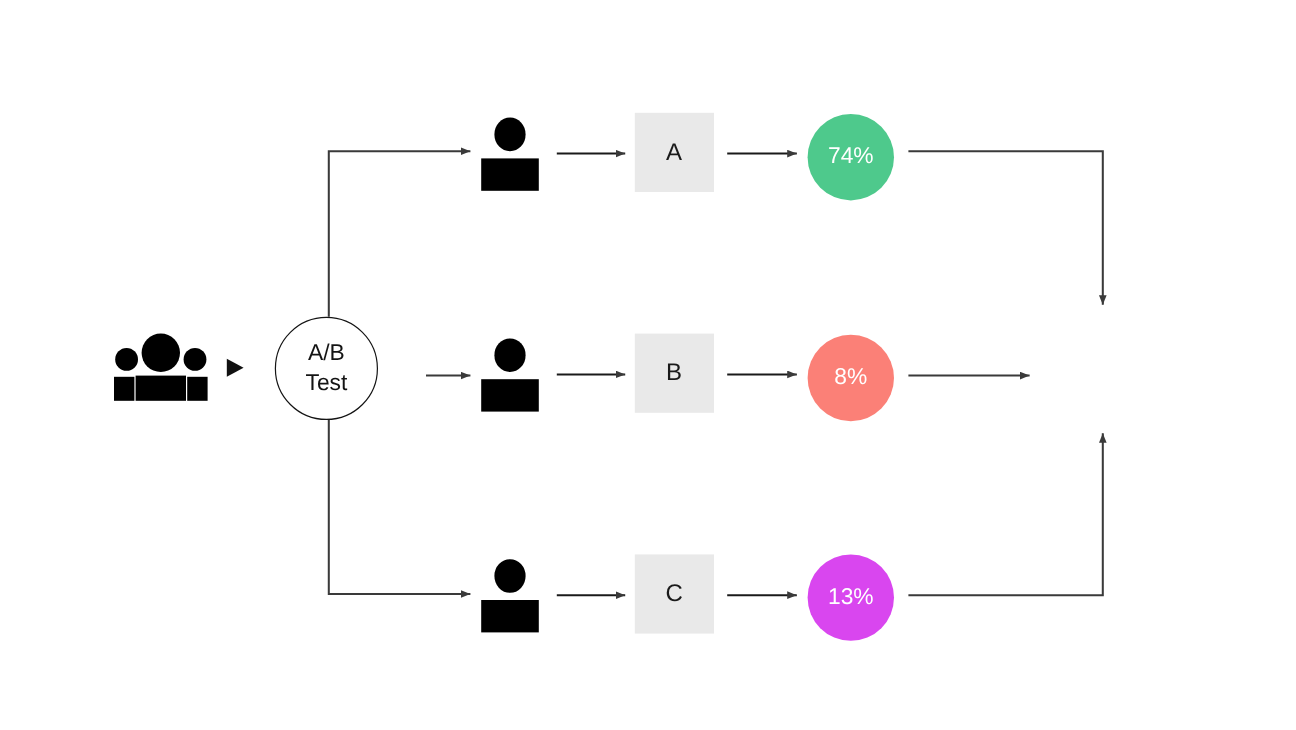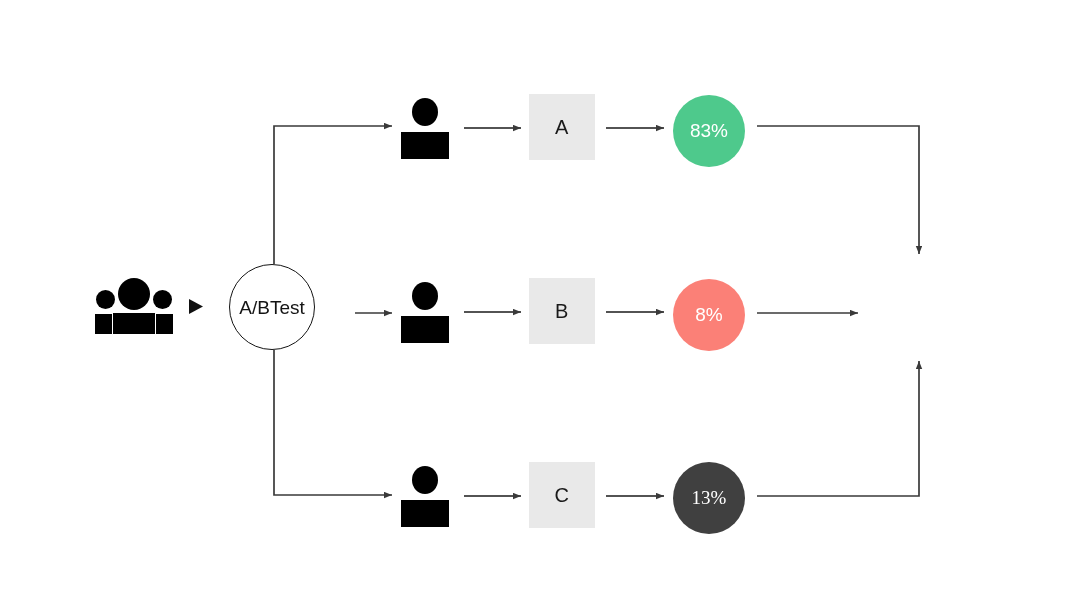--- a/index.html
+++ b/index.html
@@ -150,21 +150,21 @@
   .pct-row1 { left: 673px; top: 95px; }
   .pct-row2 { left: 673px; top: 279px; }
   .pct-row3 { left: 673px; top: 462px; }
 
   
   .circle-node {
     border-radius: 50%;
     border: 1.6px solid #141414;
     background: #ffffff;
     display: flex;
-    flex-direction: row;
+    flex-direction: column;
     align-items: center;
     justify-content: center;
     color: #141414;
   }
   .start-circle {
     left: 229px;
     top: 264px;
     width: 86px;
     height: 86px;
     font-size: 19px;
@@ -231,30 +231,30 @@
   <div class="node circle-node start-circle">
     <span class="cl-1">A/B</span>
     <span class="cl-2">Test</span>
   </div>
 
   <div class="node person-icon person-row1">
     <span class="p-head"></span>
     <span class="p-body"></span>
   </div>
   <div class="node variant-box variant-row1">A</div>
-  <div class="node pct-bubble pct-row1" style="background:#4ec98c;">83%</div>
+  <div class="node pct-bubble pct-row1" style="background:#4ec98c;">74%</div>
 
   <div class="node person-icon person-row2">
     <span class="p-head"></span>
     <span class="p-body"></span>
   </div>
   <div class="node variant-box variant-row2">B</div>
   <div class="node pct-bubble pct-row2" style="background:#fb8077;">8%</div>
 
   <div class="node person-icon person-row3">
     <span class="p-head"></span>
     <span class="p-body"></span>
   </div>
   <div class="node variant-box variant-row3">C</div>
-  <div class="node pct-bubble pct-row3" style="background:#404040;font-family:Liberation Serif, serif;">13%</div>
+  <div class="node pct-bubble pct-row3" style="background:#d946ef;">13%</div>
 
 
 </div>
 
 </body></html>

